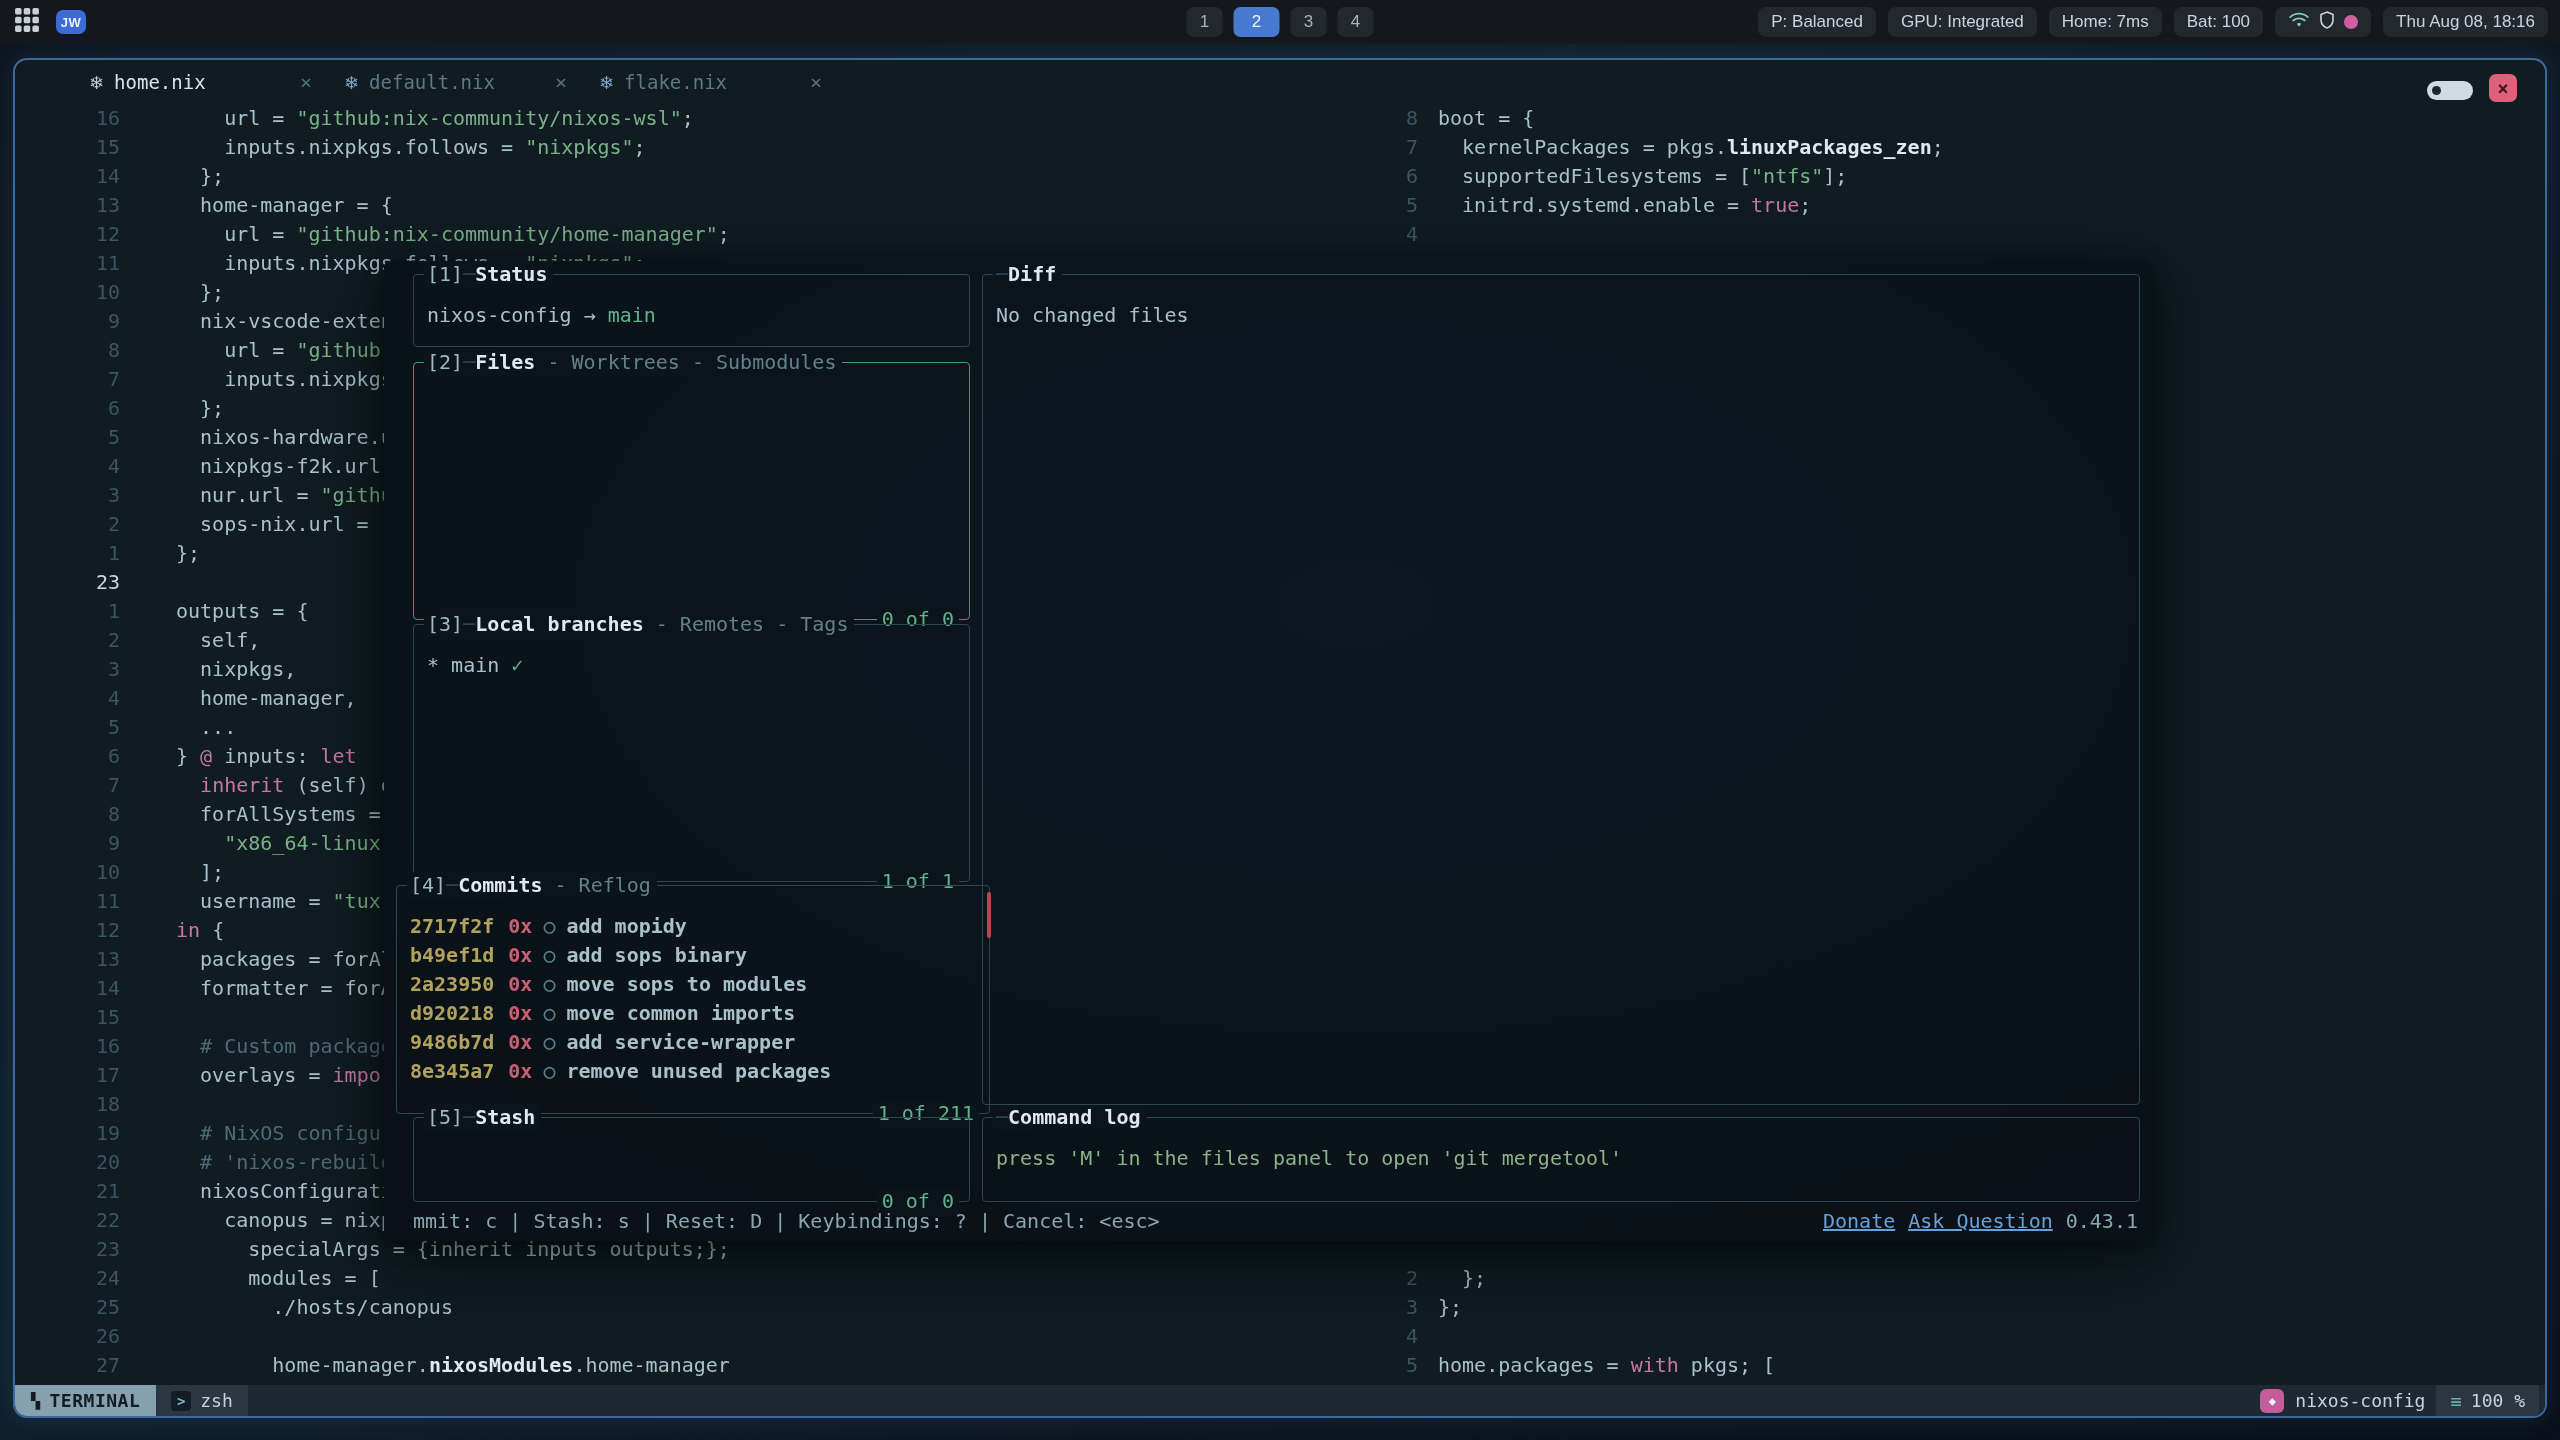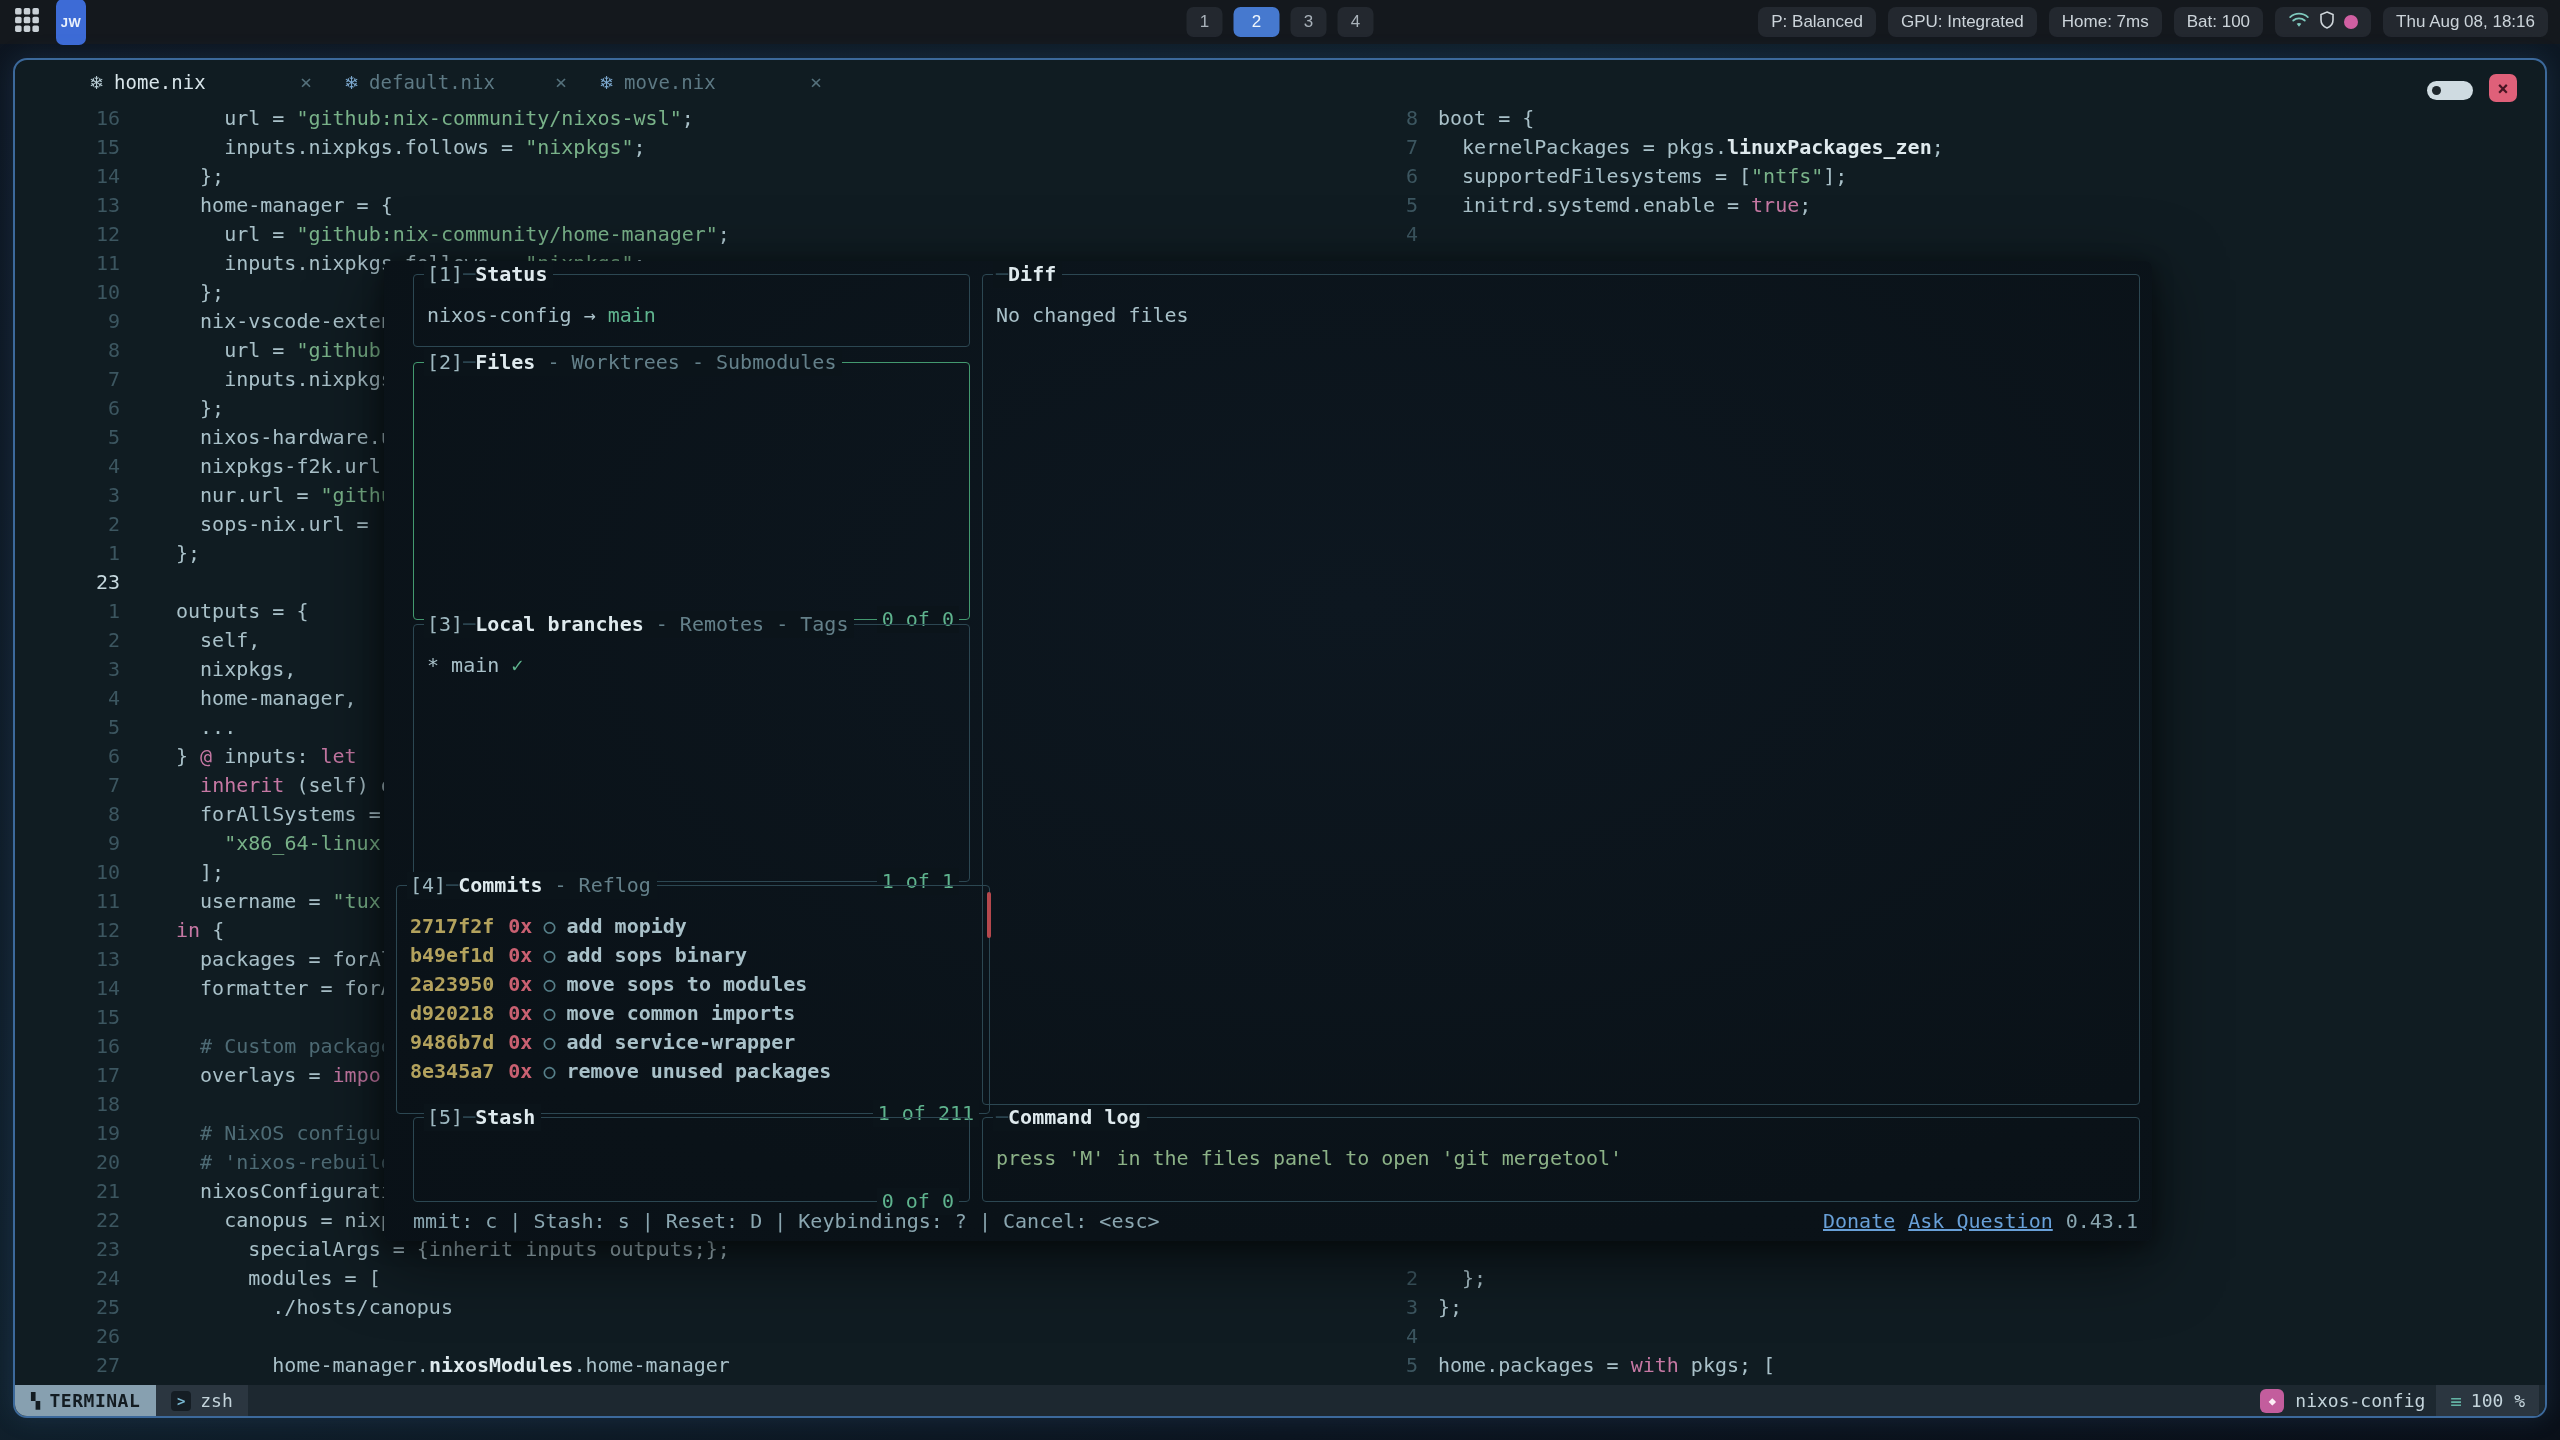--- a/index.html
+++ b/index.html
@@ -13,21 +13,21 @@
     --overlay:#0b141a; --status-bg:#1d2830; --chip:#87a0b0; --chip-fg:#131c22;
     --chip2:#2b3640; --pink:#c35d9d; --teal:#63b3a4;
   }
   *{margin:0;padding:0;box-sizing:border-box;}
   body{width:2560px;height:1440px;overflow:hidden;background:linear-gradient(140deg,var(--wall1) 0%,var(--wall2) 38%,#0c1520 70%,#0a1019 100%);font-family:"DejaVu Sans Mono",monospace;}
   .screen{position:relative;width:2560px;height:1440px;}
 
   
   .topbar{position:absolute;top:0;left:0;right:0;height:44px;background:var(--bg-top);display:flex;align-items:center;font-family:"Liberation Sans",sans-serif;}
   .tb-left{display:flex;align-items:center;gap:16px;padding-left:14px;}
-  .badge-jw{width:30px;height:46px;border-radius:7px;background:#3d6bd6;color:#eaf1fb;font-weight:bold;font-size:13px;display:flex;align-items:center;justify-content:center;letter-spacing:.5px;}
+  .badge-jw{width:30px;height:24px;border-radius:7px;background:#3d6bd6;color:#eaf1fb;font-weight:bold;font-size:13px;display:flex;align-items:center;justify-content:center;letter-spacing:.5px;}
   .tb-center{position:absolute;left:50%;transform:translateX(-50%);display:flex;gap:11px;align-items:center;}
   .ws{min-width:36px;height:30px;border-radius:7px;background:var(--module);color:#a9b2ba;font-size:17px;display:flex;align-items:center;justify-content:center;padding:0 8px;}
   .ws.active{background:var(--ws-active);color:#f0f6fc;min-width:46px;}
   .tb-right{margin-left:auto;display:flex;align-items:center;gap:12px;padding-right:12px;}
   .module{height:30px;border-radius:8px;background:var(--module);color:var(--module-fg);font-size:17px;display:flex;align-items:center;padding:0 13px;gap:9px;}
   .dot-pink{width:14px;height:14px;border-radius:50%;background:#d05fa2;display:inline-block;}
 
   
   .window{position:absolute;left:13px;top:58px;width:2534px;height:1360px;background:var(--bg);border:2px solid #3c699b;border-radius:14px;overflow:hidden;box-shadow:0 0 24px rgba(70,130,190,.18);}
 
@@ -150,21 +150,21 @@
         <span>home.nix</span>
         <span class="tclose">×</span>
       </div>
       <div class="tab">
         <span class="nix-ic">❄</span>
         <span>default.nix</span>
         <span class="tclose">×</span>
       </div>
       <div class="tab">
         <span class="nix-ic">❄</span>
-        <span>move.nix</span>
+        <span>flake.nix</span>
         <span class="tclose">×</span>
       </div>
       <span class="win-pill"></span>
       <span class="win-close">×</span>
     </div>
 
     <div class="pane" id="left-pane">
         <div class="crow"><span class="ln">16</span><span class="codetxt"><span class="t">    url = </span><span class="s">"github:nix-community/nixos-wsl"</span><span class="t">;</span></span></div>
         <div class="crow"><span class="ln">15</span><span class="codetxt"><span class="t">    inputs.nixpkgs.follows = </span><span class="s">"nixpkgs"</span><span class="t">;</span></span></div>
         <div class="crow"><span class="ln">14</span><span class="codetxt"><span class="t">  };</span></span></div>

